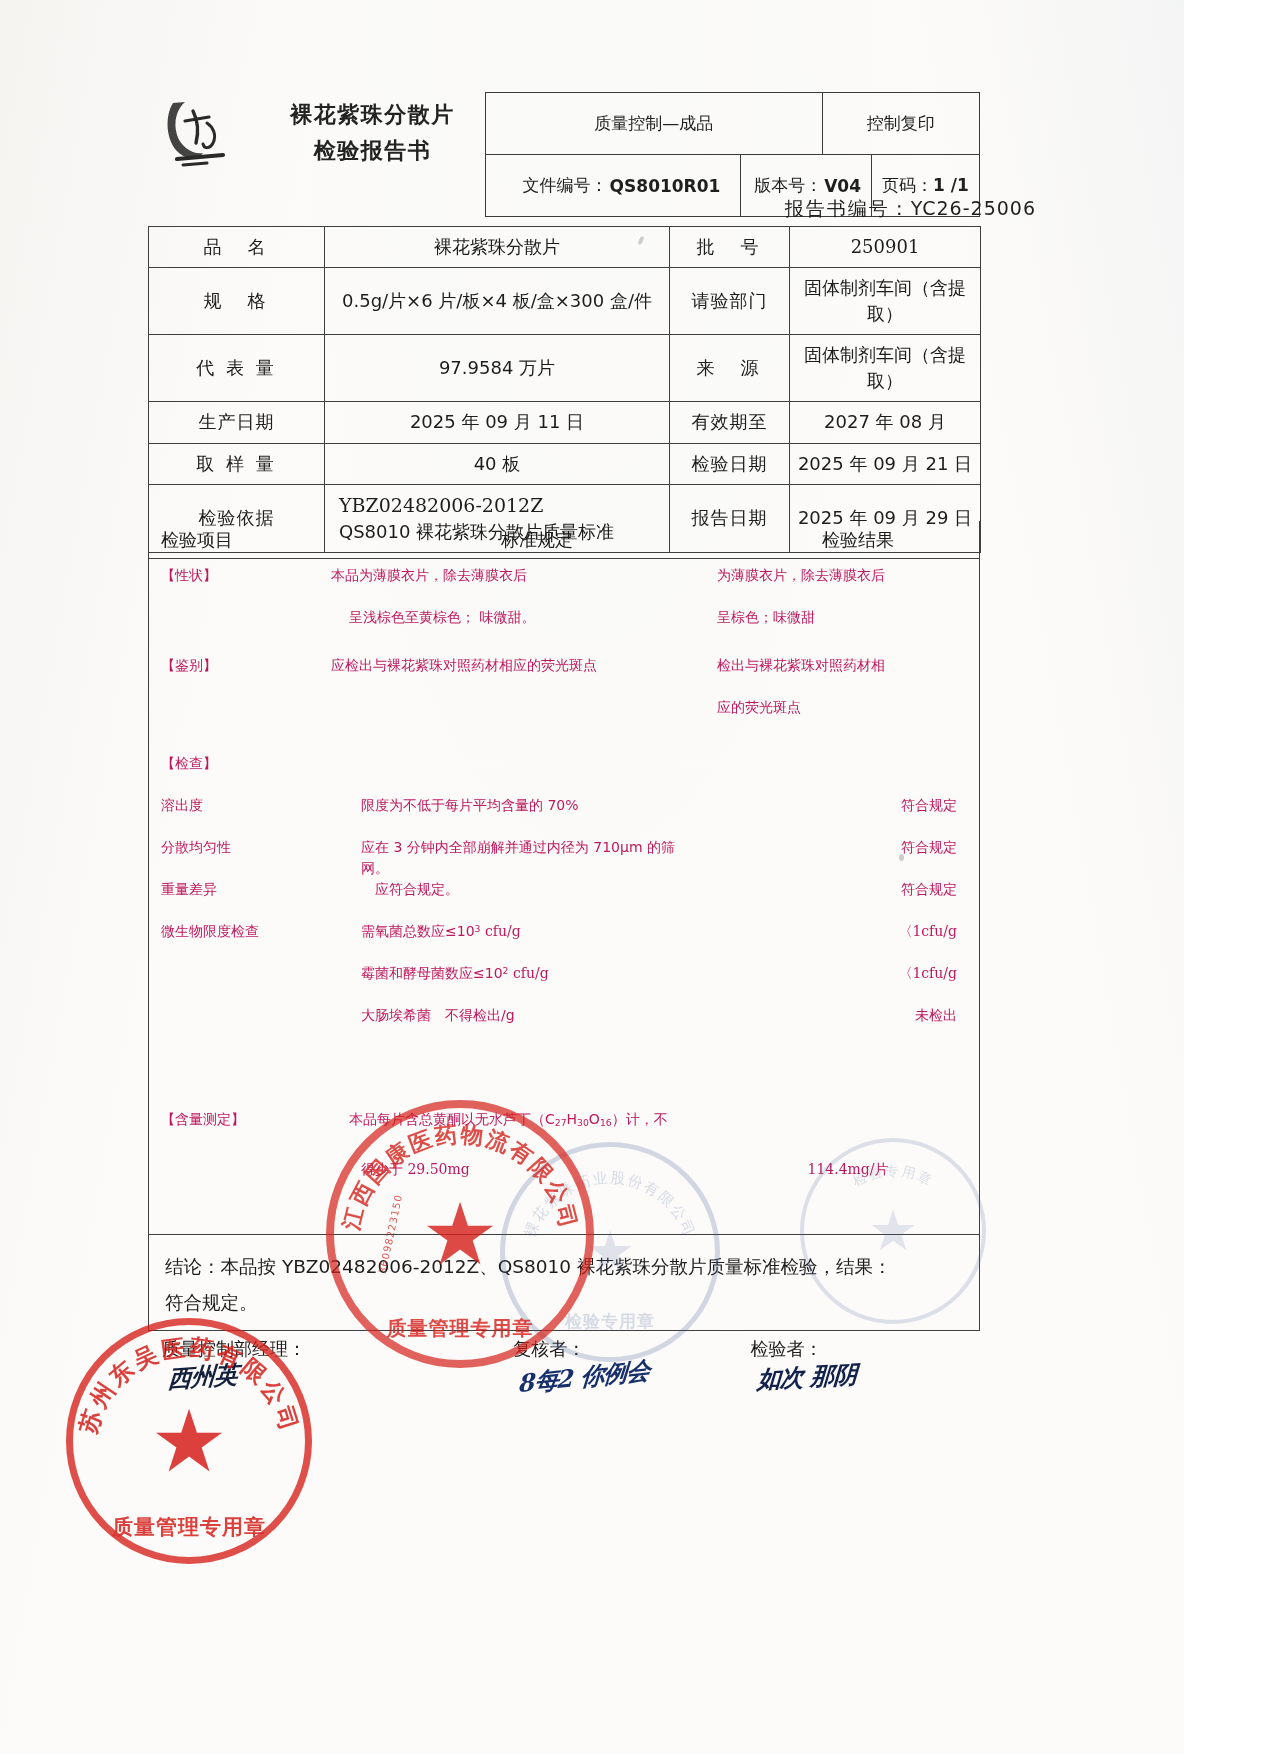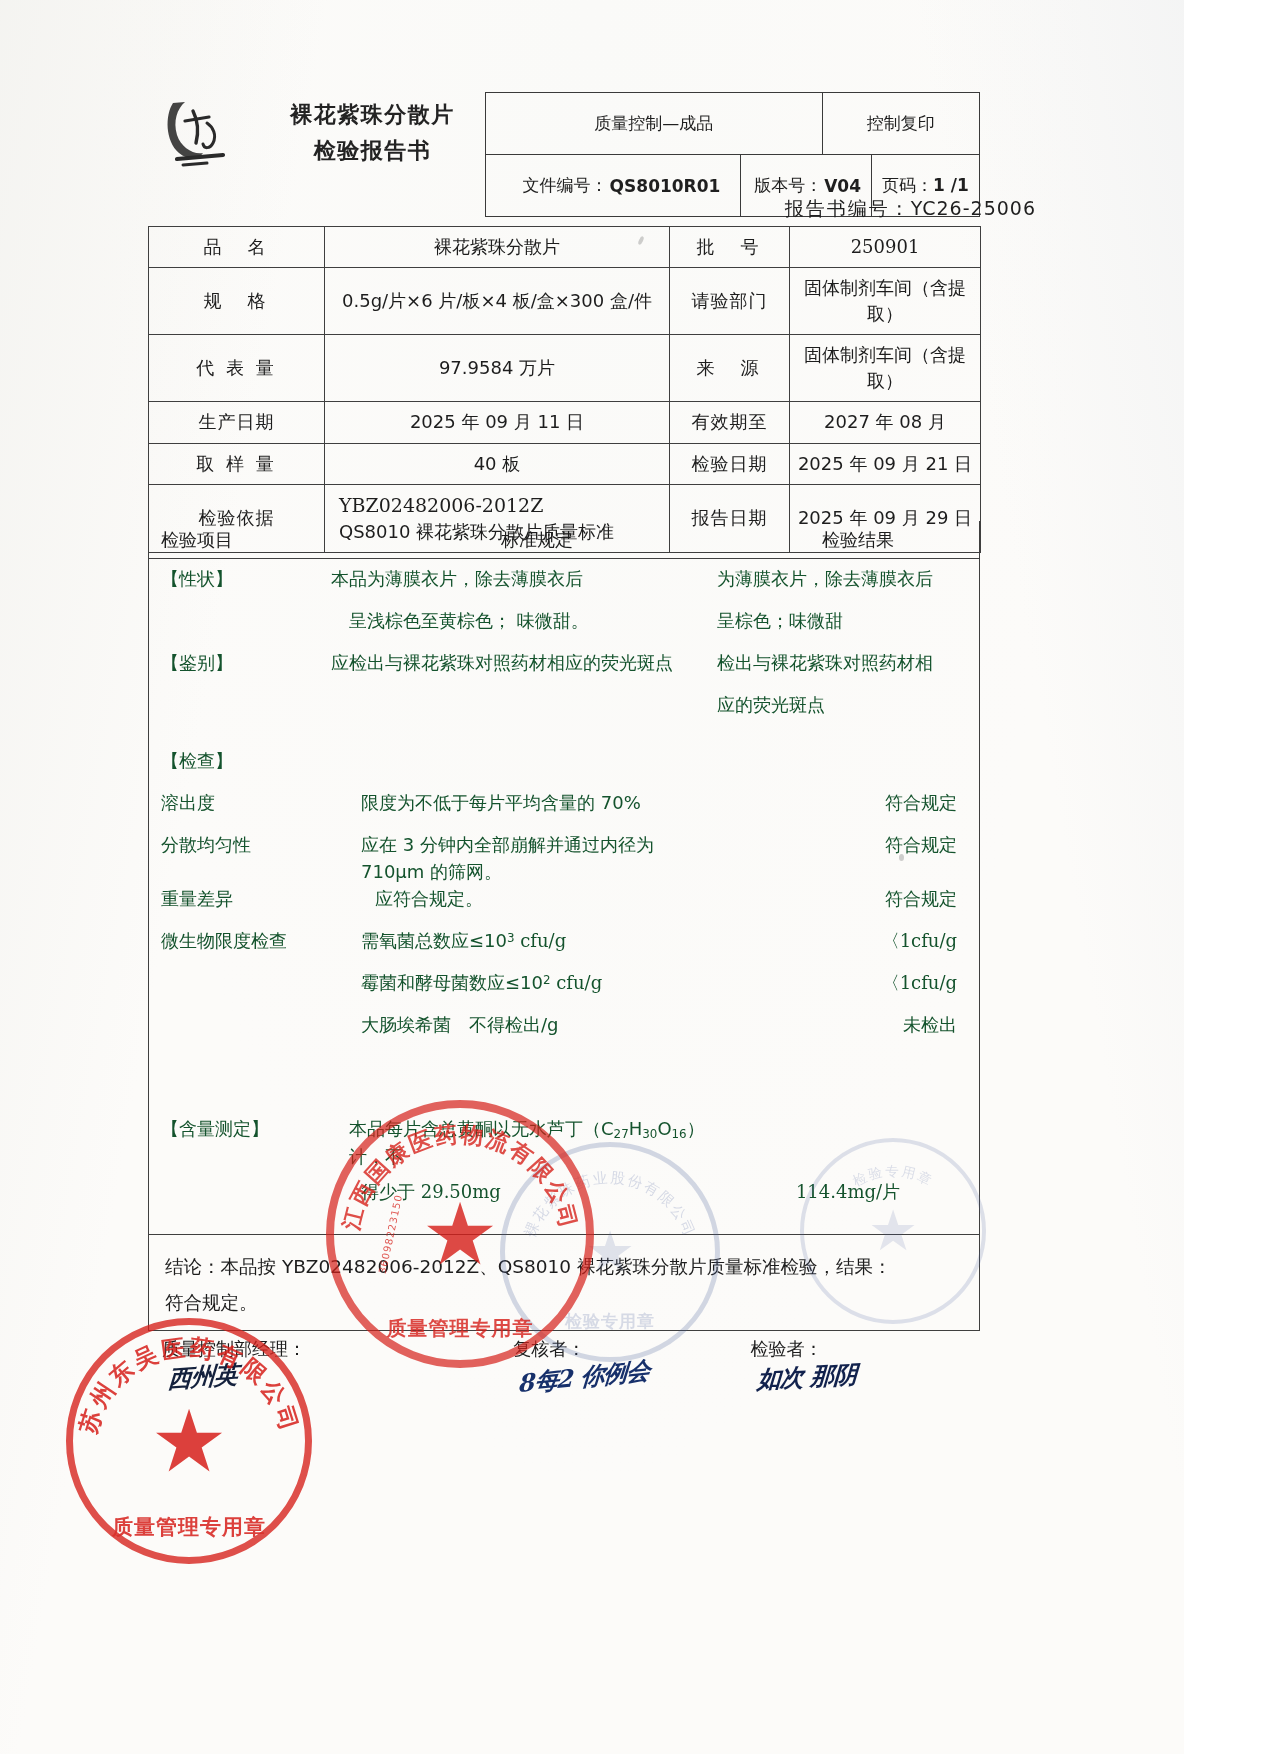--- a/index.html
+++ b/index.html
@@ -141,22 +141,22 @@
     border-left: 1.3px solid #3f3f3f;
     border-right: 1.3px solid #3f3f3f;
     border-bottom: 1.3px solid #3f3f3f;
     box-sizing: border-box;
     padding: 6px 0 10px 0;
   }
   .r-line {
     display: flex;
     align-items: flex-start;
     min-height: 42px;
-    font-size: 18px;
-    color: #14532d;
+    font-size: 14px;
+    color: #be185d;
     line-height: 1.5;
   }
   .r-item { width: 170px; padding-left: 12px; flex: 0 0 170px; }
   .r-spec { flex: 1; padding-right: 8px; }
   .r-res  { width: 262px; flex: 0 0 262px; }
   .r-res.center { text-align: center; }
   .r-res.right  { text-align: right; padding-right: 22px; }
   .ind-1 { padding-left: 18px; }
   .ind-2 { padding-left: 30px; }
   .ind-3 { padding-left: 44px; }
@@ -403,21 +403,21 @@
       <div class="r-item">【性状】</div>
       <div class="r-spec">本品为薄膜衣片，除去薄膜衣后</div>
       <div class="r-res">为薄膜衣片，除去薄膜衣后</div>
     </div>
     <div class="r-line">
       <div class="r-item"></div>
       <div class="r-spec ind-1">呈浅棕色至黄棕色；  味微甜。</div>
       <div class="r-res">呈棕色；味微甜</div>
     </div>
 
-    <div class="r-line" style="">
+    <div class="r-line" style="margin-top:6px">
       <div class="r-item">【鉴别】</div>
       <div class="r-spec">应检出与裸花紫珠对照药材相应的荧光斑点</div>
       <div class="r-res">检出与裸花紫珠对照药材相</div>
     </div>
     <div class="r-line">
       <div class="r-item"></div>
       <div class="r-spec"></div>
       <div class="r-res" style="padding-left:28px">应的荧光斑点</div>
     </div>
 

